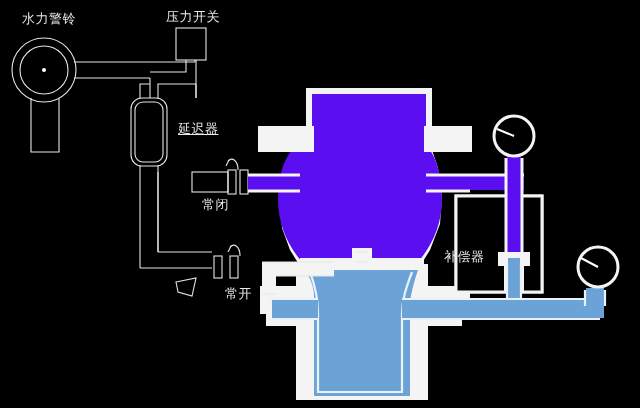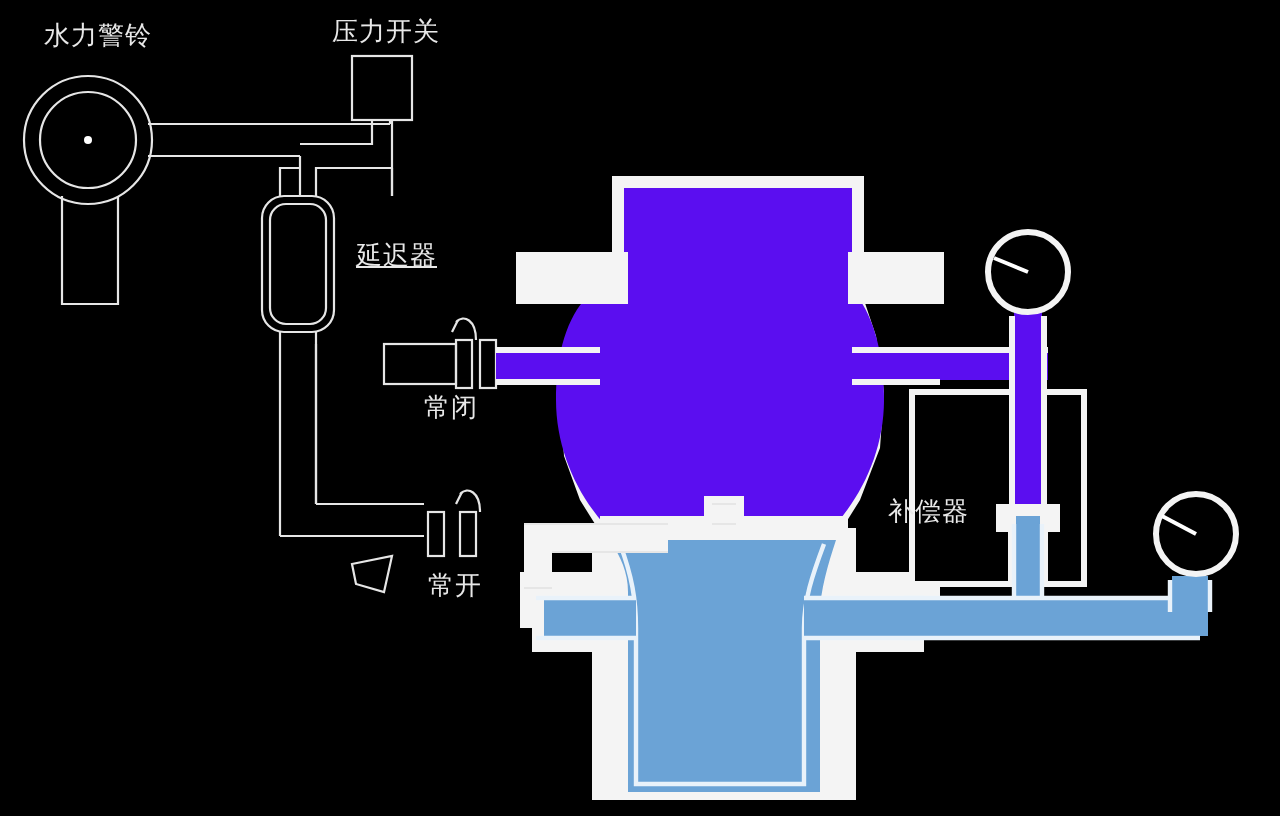--- a/index.html
+++ b/index.html
@@ -215,17 +215,17 @@
       <circle class="blk" cx="598" cy="267" r="20"></circle>
       <circle cx="598" cy="267" r="20" fill="none" stroke="#f4f4f4" stroke-width="3"></circle>
       <path d="M598,267 L581,258" stroke="#fff" stroke-width="2" fill="none"></path>
     </g>
 
   </svg>
 
   <div class="lbl" style="left:22px;  top:12px;">水力警铃</div>
   <div class="lbl" style="left:166px; top:10px;">压力开关</div>
   <div class="lbl" style="left:178px; top:122px;text-decoration:underline;">延迟器</div>
-  <div class="lbl" style="left:212px; top:198px;">常闭</div>
-  <div class="lbl" style="left:214px; top:287px;">常开</div>
+  <div class="lbl" style="left:202px; top:198px;">常闭</div>
+  <div class="lbl" style="left:225px; top:287px;">常开</div>
   <div class="lbl" style="left:444px; top:250px;">补偿器</div>
 
 </div>
 
 </body></html>

